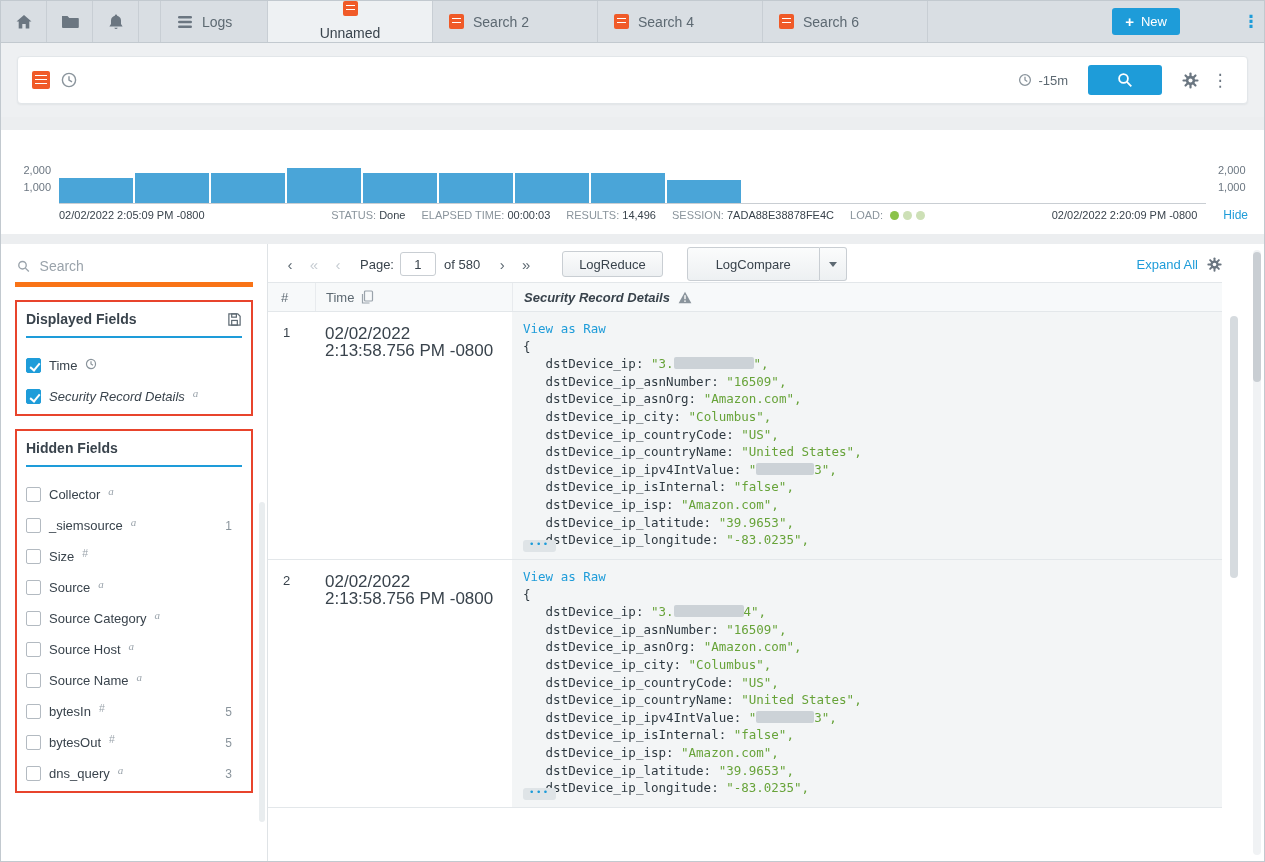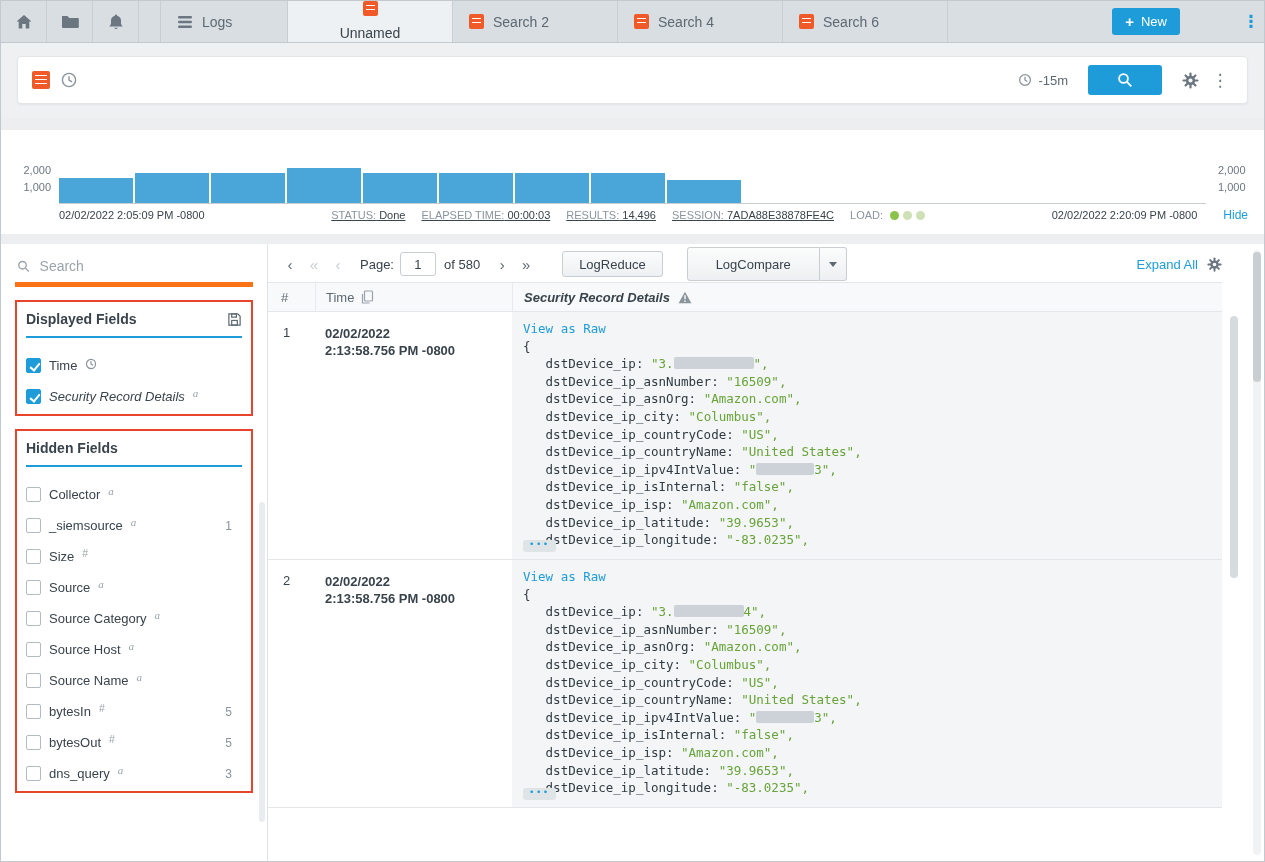--- a/index.html
+++ b/index.html
@@ -6,21 +6,21 @@
   html{background:#fff;}
   body{width:1265px;height:862px;font-family:"Liberation Sans","DejaVu Sans",sans-serif;
        background:#eceef0;color:#3a454e;overflow:hidden;border:1px solid #c2c9cf;
        display:flex;flex-direction:column;position:relative;}
   svg{display:block;}
 
   
   .topbar{height:42px;background:#d9dee3;border-bottom:1px solid #c2c9cf;display:flex;align-items:stretch;flex:0 0 auto;}
   .icon-btn{width:46px;display:flex;align-items:center;justify-content:center;border-right:1px solid #c8ced4;cursor:pointer;}
   .tab{display:flex;align-items:center;gap:9px;padding:0 16px;border-right:1px solid #c8ced4;font-size:14px;color:#5d6972;cursor:pointer;min-width:0;}
-  .tab.logs{margin-left:21px;border-left:1px solid #c8ced4;width:128px;}
+  .tab.logs{margin-left:21px;border-left:1px solid #c8ced4;width:108px;}
   .tabs{display:flex;}
   .tabs .tab{width:165px;}
   .tab.active{background:#eef1f3;color:#39434c;flex-direction:column;}
   .tab-label{white-space:nowrap;overflow:hidden;text-overflow:ellipsis;}
   .topbar-spacer{flex:1;}
   .new-btn{align-self:center;height:27px;background:#1e9cd9;color:#fff;border:none;border-radius:3px;
            font-size:13px;font-family:inherit;display:flex;align-items:center;gap:7px;padding:0 13px;
            margin-right:58px;cursor:pointer;}
   .new-btn .plus{font-size:15px;font-weight:bold;line-height:1;}
   .kebab{width:26px;display:flex;align-items:center;justify-content:center;font-size:17px;color:#6b7681;cursor:pointer;}
@@ -123,21 +123,21 @@
   .tbl{margin-right:42px;display:flex;flex-direction:column;flex:1;min-height:0;}
   .tbl-header{display:flex;align-items:center;height:30px;background:#f7f9fa;border-top:1px solid #e3e7ea;
               border-bottom:1px solid #e3e7ea;font-size:13px;color:#5d6972;flex:0 0 auto;}
   .h-num{width:47px;padding-left:13px;}
   .h-time{width:197px;display:flex;align-items:center;gap:7px;padding-left:10px;border-left:1px solid #e8ebee;height:100%;cursor:pointer;}
   .h-details{flex:1;display:flex;align-items:center;gap:8px;padding-left:11px;border-left:1px solid #e8ebee;
              height:100%;font-style:italic;font-weight:bold;color:#39434c;cursor:pointer;}
   .tbl-body{flex:1;overflow:hidden;}
   .trow{display:flex;border-bottom:1px solid #e3e7ea;height:248px;overflow:hidden;}
   .cell-num{width:47px;padding:13px 0 0 15px;font-size:13px;color:#39434c;}
-  .cell-time{width:197px;padding:13px 0 0 10px;font-size:13px;line-height:17px;color:#39434c;font-weight:bold;}
+  .cell-time{width:197px;padding:13px 0 0 10px;font-size:17px;line-height:17px;color:#39434c;}
   .cell-msg{flex:1;background:#f3f5f6;padding:8px 12px 8px 11px;font-family:"DejaVu Sans Mono","Liberation Mono",monospace;
             font-size:12.5px;line-height:17.6px;color:#2f3a42;position:relative;overflow:hidden;min-width:0;}
   .raw-link{color:#1e9cd9;cursor:pointer;}
   .jline{white-space:pre;}
   .jval{color:#67a339;}
   .redact{display:inline-block;height:12px;background:#ccd2d7;border-radius:2px;position:relative;top:1px;}
   .more-btn{position:absolute;left:11px;bottom:7px;background:#dfe4e7;border-radius:3px;color:#1e9cd9;
             font-size:9px;letter-spacing:1.5px;padding:2px 6px 5px;line-height:5px;cursor:pointer;}
   .tbl-scrollbar{position:absolute;right:26px;top:72px;width:8px;height:262px;background:#d6dbdf;border-radius:4px;cursor:pointer;}
   .main-scrollbar{position:absolute;right:3px;top:6px;width:8px;bottom:6px;background:#f0f2f4;border-radius:4px;}
@@ -254,21 +254,21 @@
         <div class="bar" style="height: 23px; background: rgb(74, 165, 216);"></div>
       </div>
     <div class="ylabels right">
         <div class="ytick" style="position: absolute; bottom: 28px;">2,000</div>
         <div class="ytick" style="position: absolute; bottom: 11px;">1,000</div>
       </div>
   </div>
   <div class="status-row">
     <span class="status-start">02/02/2022 2:05:09 PM -0800</span>
     <div class="status-center">
-      <span class="status-items" style="display:flex;gap:16px;text-decoration:underline;">
+      <span class="status-items" style="display:flex;gap:16px;">
           <span><span class="stat-label">STATUS:</span><span class="stat-value"> Done</span></span>
           <span><span class="stat-label">ELAPSED TIME:</span><span class="stat-value"> 00:00:03</span></span>
           <span><span class="stat-label">RESULTS:</span><span class="stat-value"> 14,496</span></span>
           <span><span class="stat-label">SESSION:</span><span class="stat-value"> 7ADA88E38878FE4C</span></span>
         </span>
       <span class="stat" style="display:flex;align-items:center;gap:7px;">
         <span class="stat-label">LOAD:</span>
         <span class="load-dots">
             <span class="dot on"></span>
             <span class="dot dim"></span>

